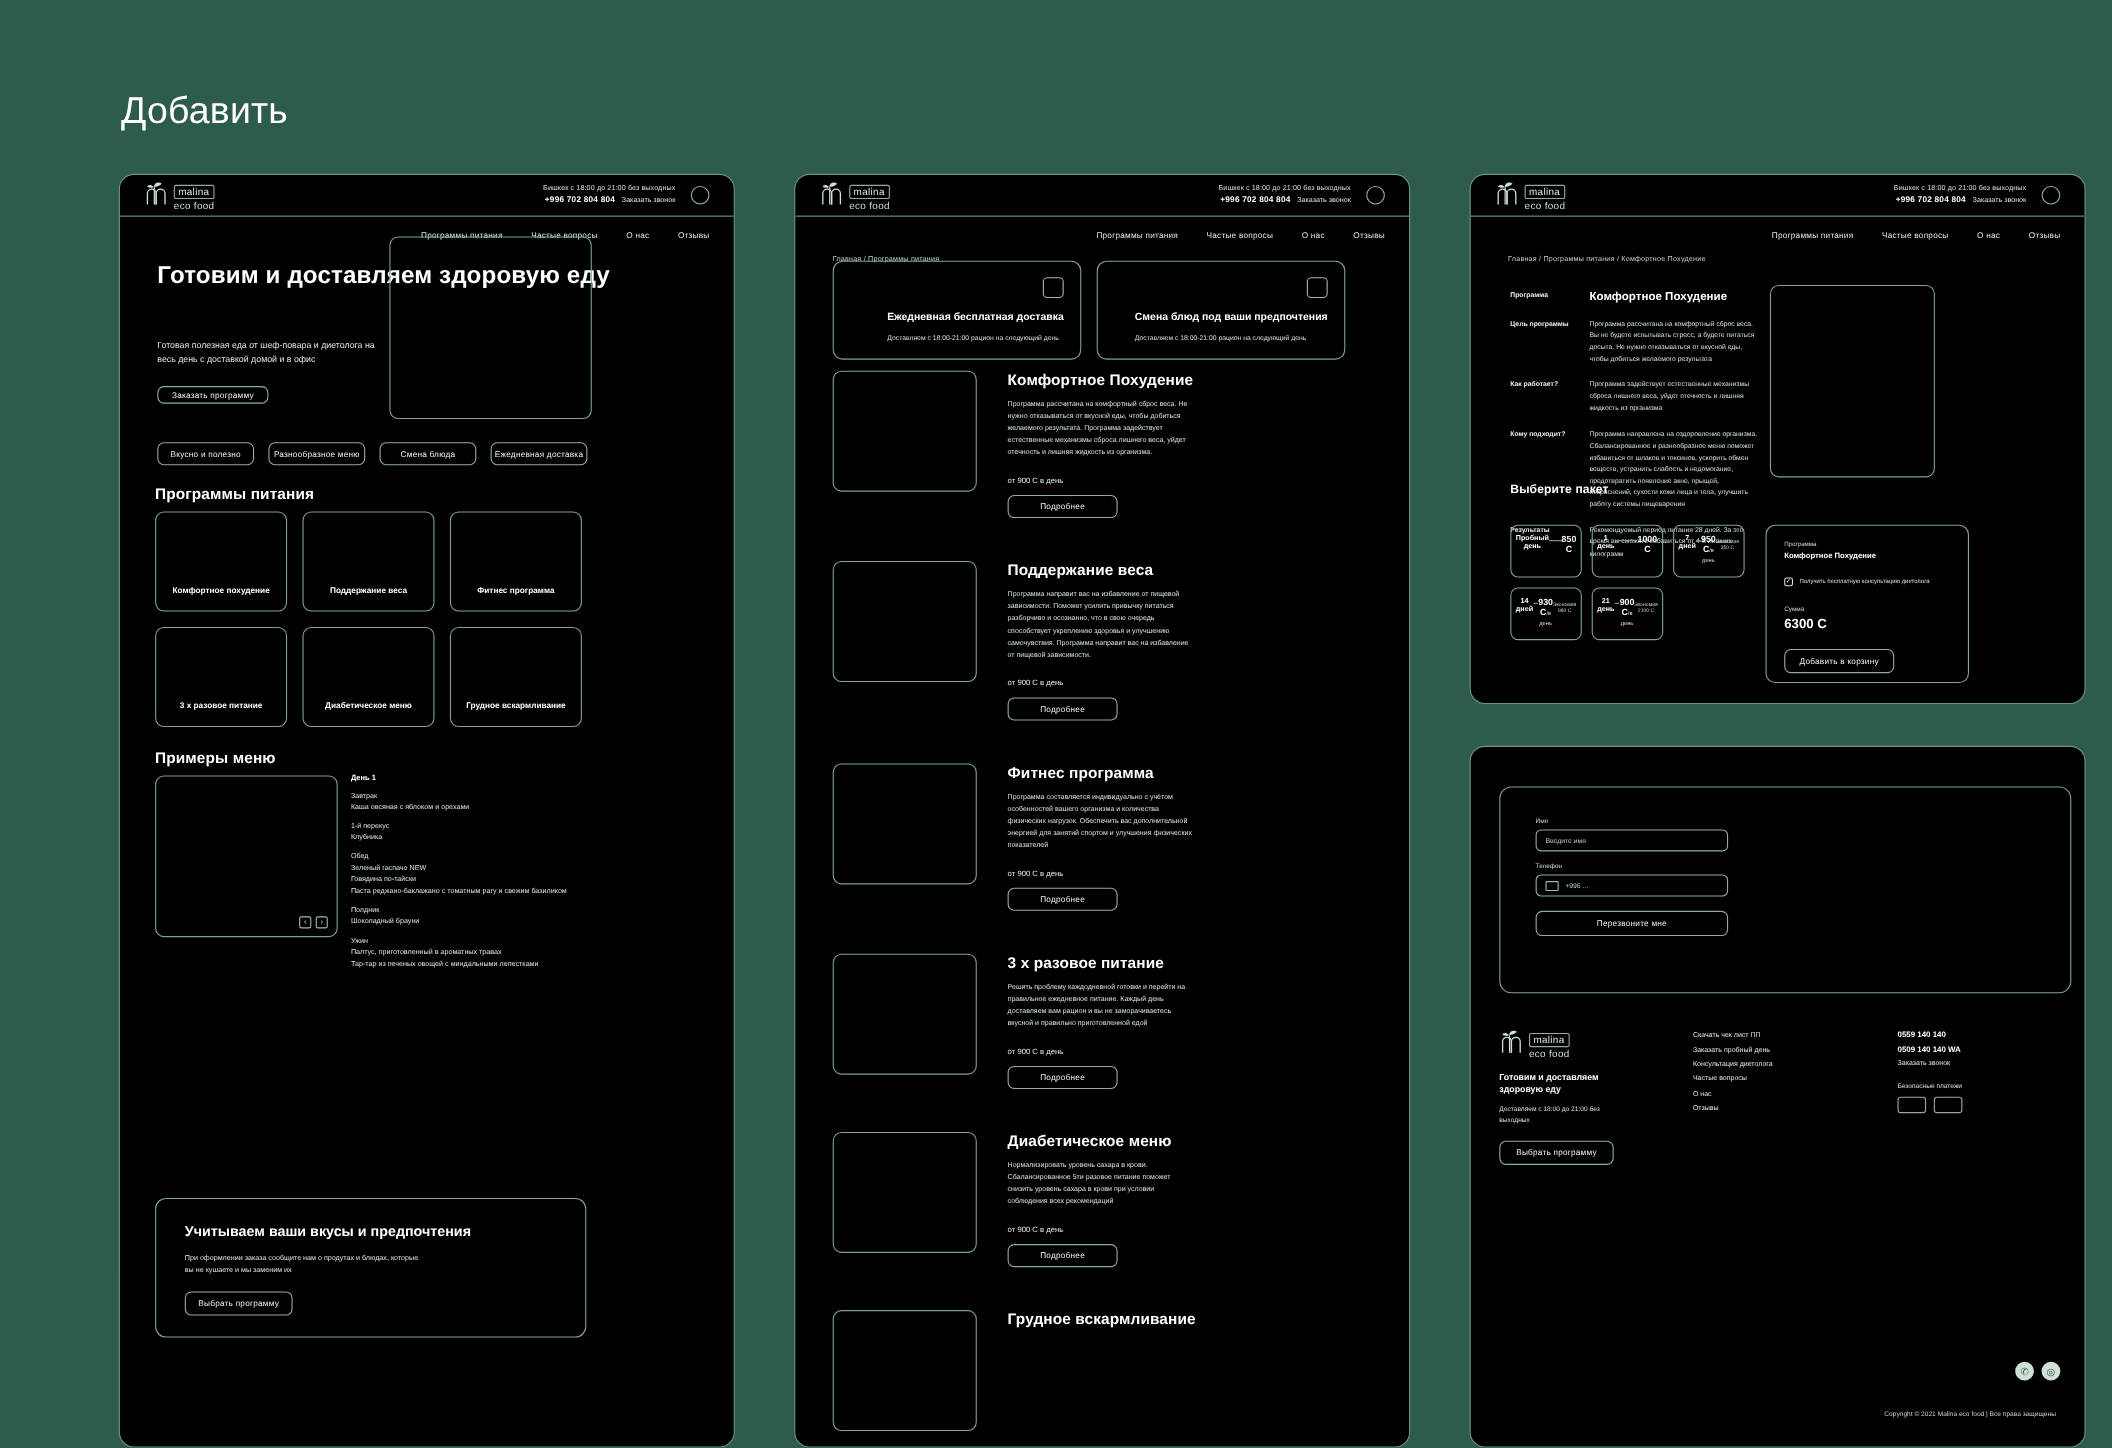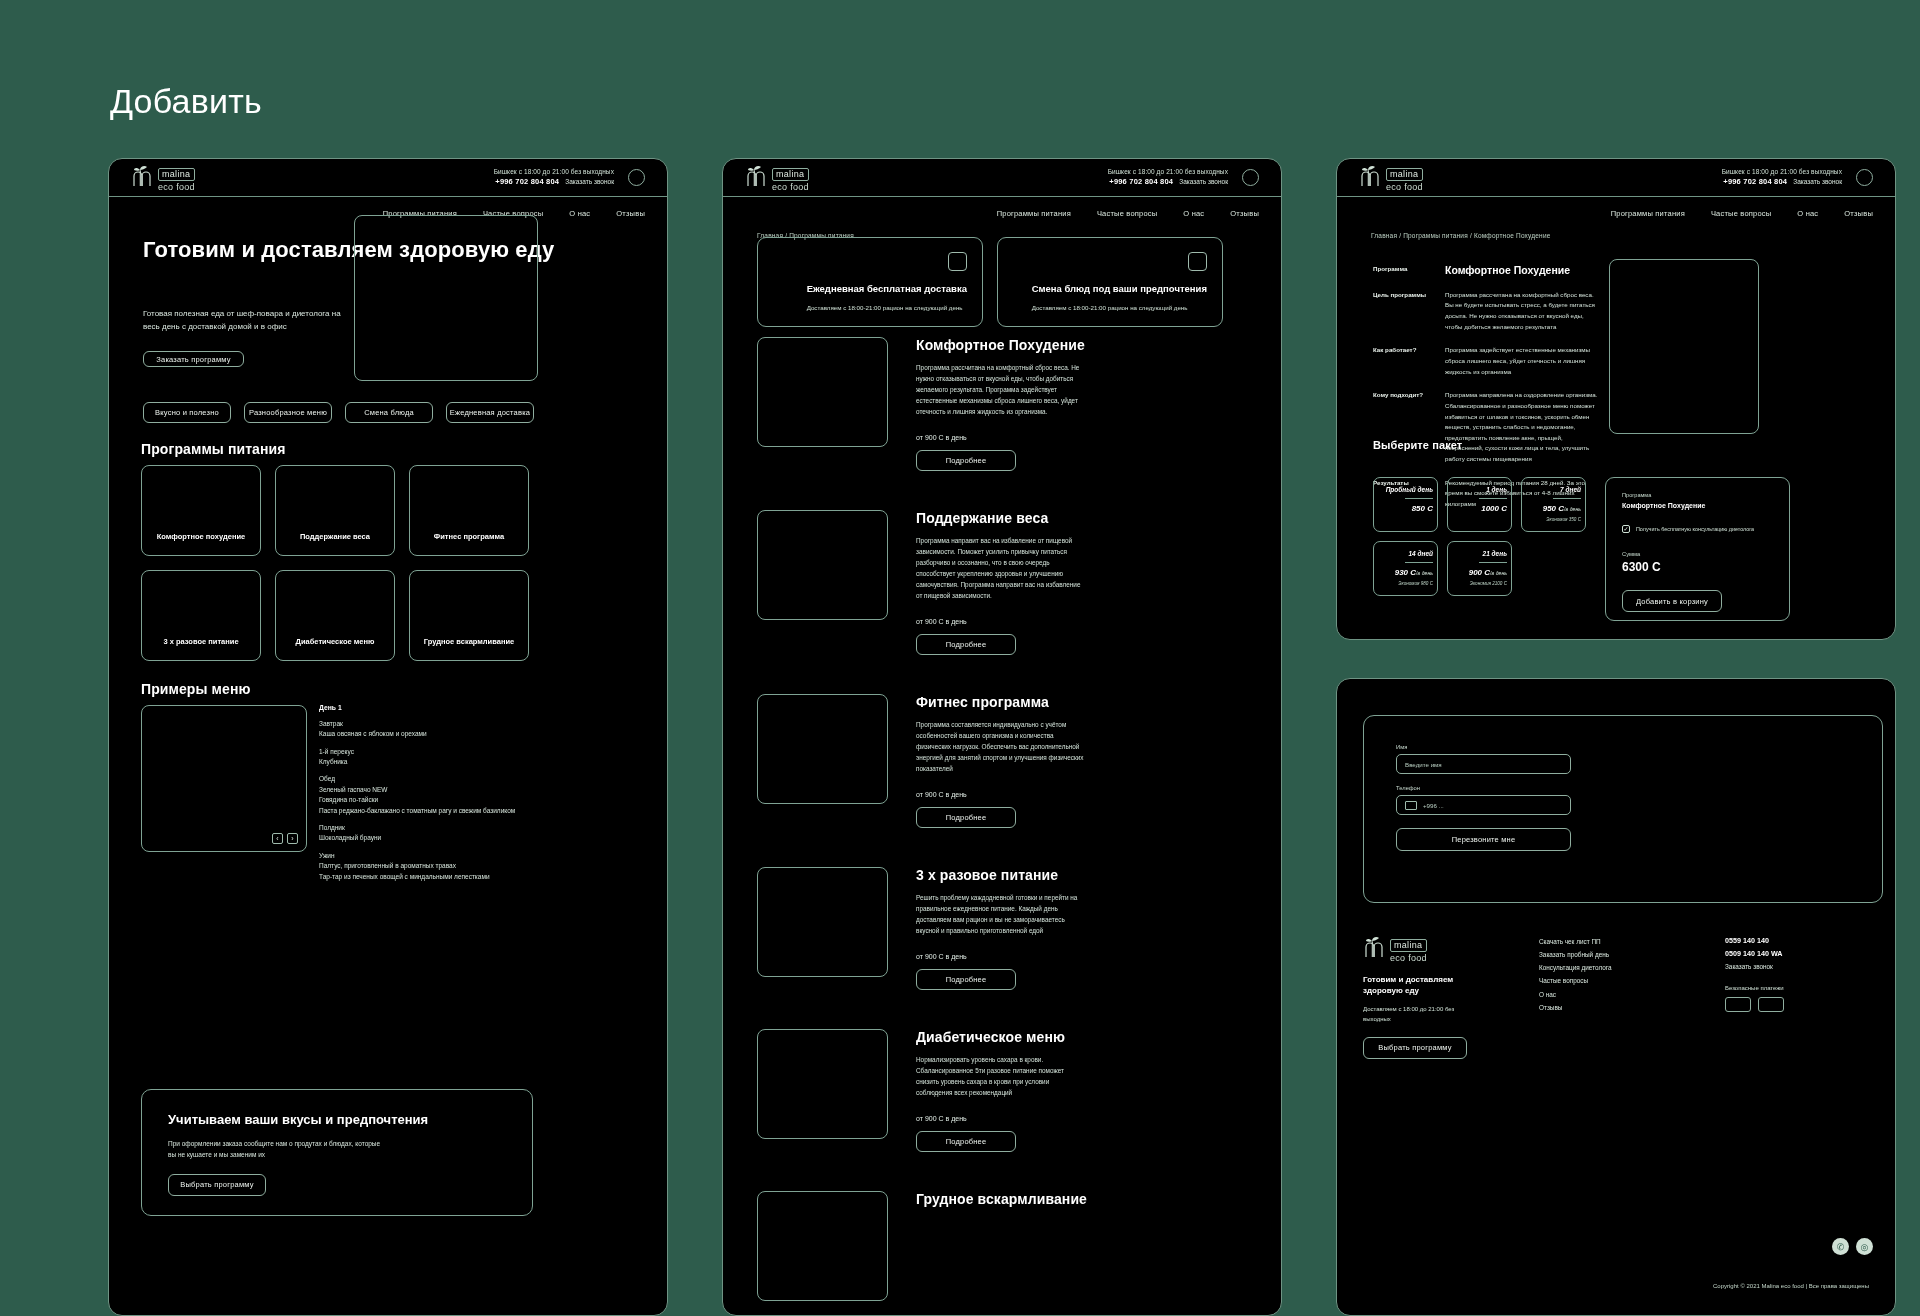--- a/index.html
+++ b/index.html
@@ -137,21 +137,21 @@
   .tbl-row { display: flex; gap: 12px; margin-bottom: 13px; }
   .tbl-k { width: 60px; flex: none; font-size: 6.2px; font-weight: bold; color: #eaf2ec; line-height: 1.5; }
   .tbl-v { font-size: 6.2px; line-height: 1.72; color: #d3e2d9; }
   .tbl-v.big { font-size: 10.5px; font-weight: bold; color: #ffffff; line-height: 1.2; }
   .det-img { position: absolute; left: 272px; top: 100px; width: 150px; height: 175px; border: 1px solid #7fa394; border-radius: 8px; }
 
   .pkg-grid { position: absolute; left: 36px; display: grid; grid-template-columns: repeat(3, 65px); gap: 9px; }
   .pkg {
     border: 1px solid #7fa394; border-radius: 7px; padding: 8px 4px 9px;
     text-align: center; min-height: 48px;
-    display: flex; flex-direction: column; align-items: flex-end; justify-content: flex-start; font-style: italic;
+    display: flex; align-items: flex-start; justify-content: flex-start;
   }
   .pkg-name { font-size: 6.5px; font-weight: bold; color: #fff; }
   .pkg-div { width: 28px; height: 1px; background: #7fa394; margin: 5px 0 5px; }
   .pkg-price { font-size: 8px; font-weight: bold; color: #fff; }
   .pkg-price .per { font-size: 5.2px; font-weight: 400; color: #d5e4da; }
   .pkg-save { font-size: 4.6px; color: #bfd5c8; margin-top: 4px; }
 
   .order-box {
     position: absolute; border: 1px solid #7fa394; border-radius: 9px;
     padding: 14px 16px;

